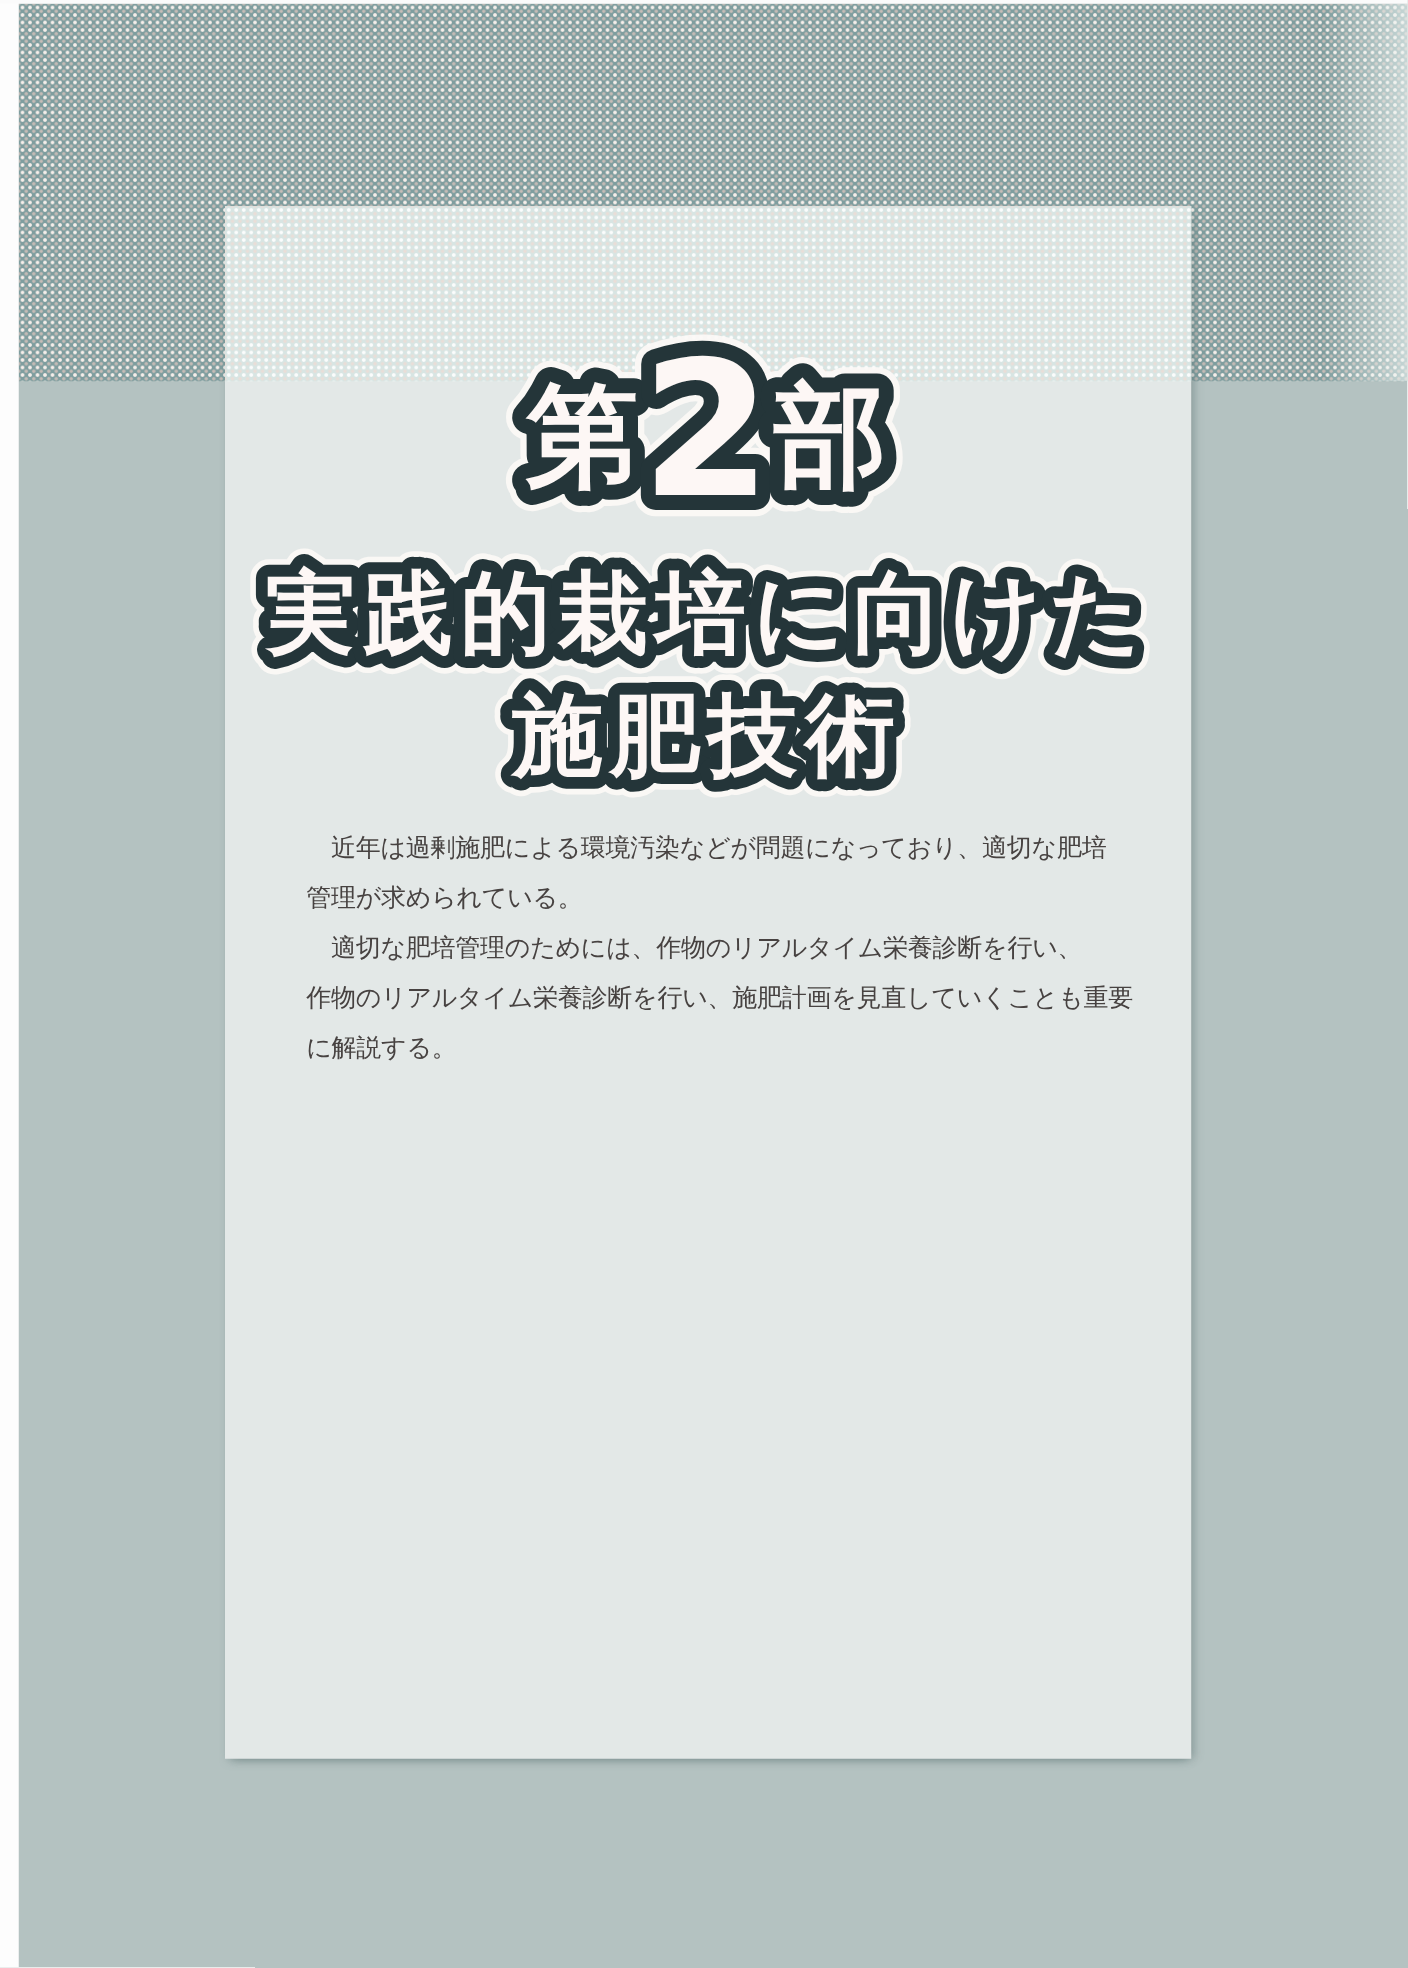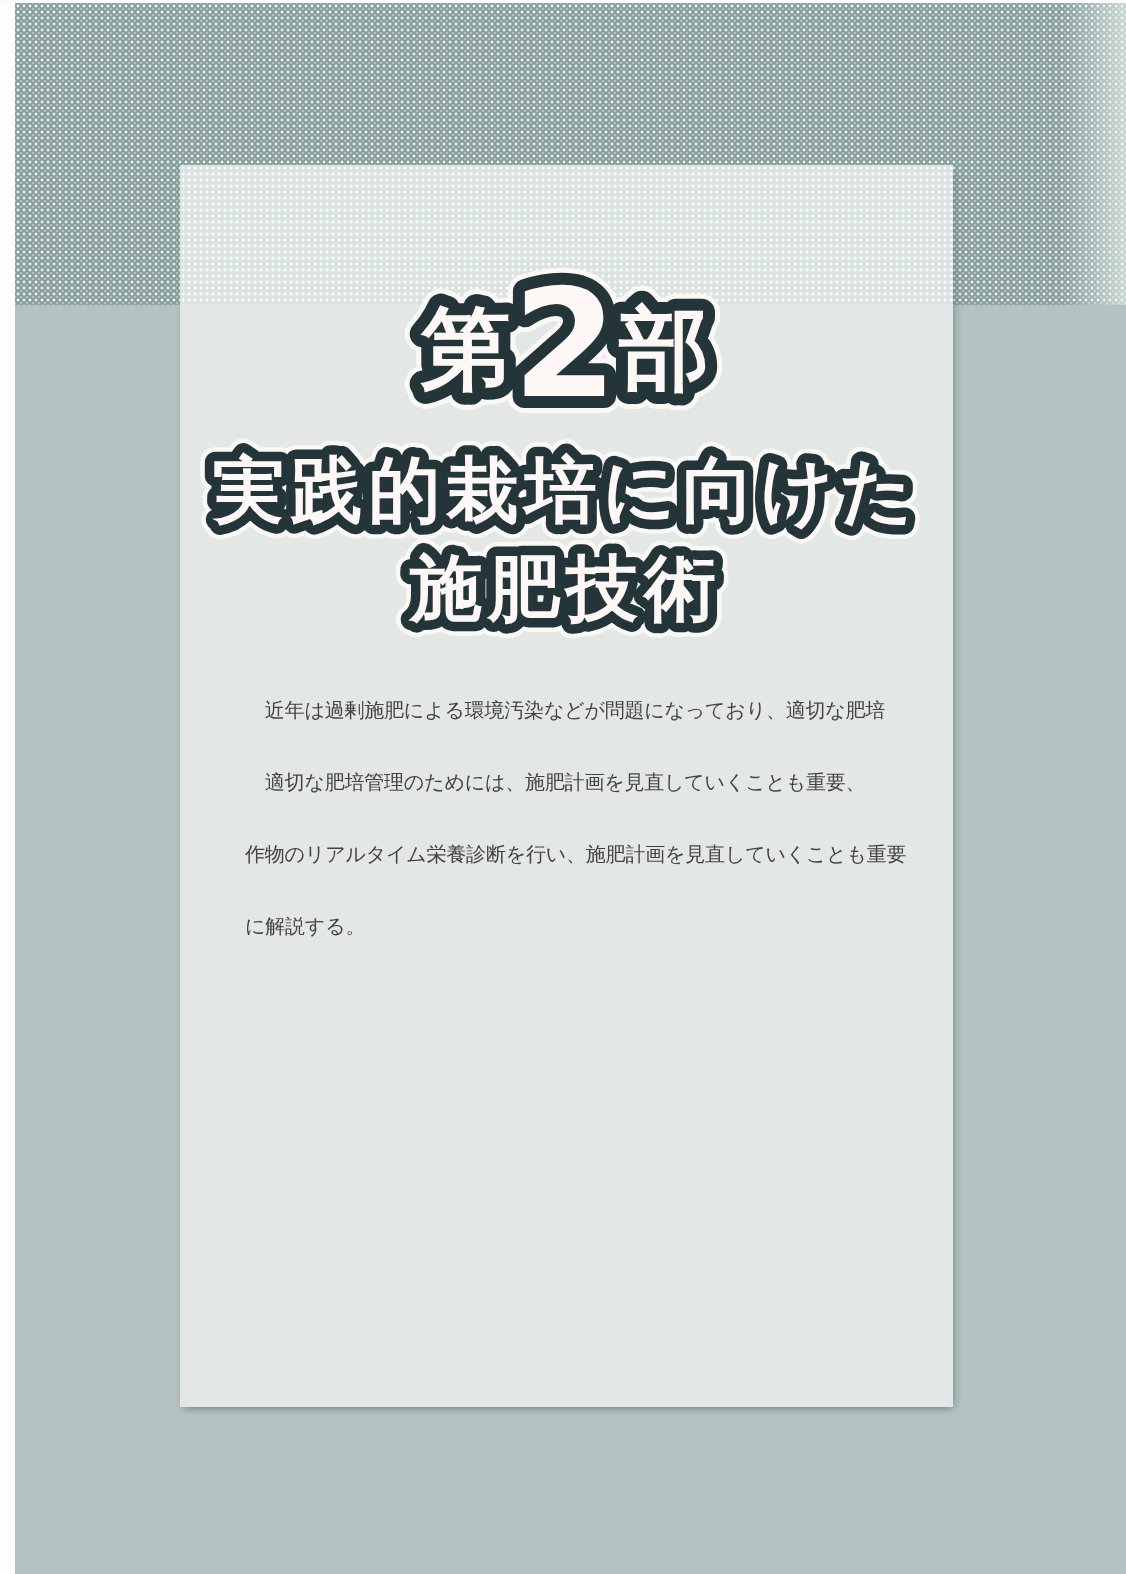--- a/index.html
+++ b/index.html
@@ -96,21 +96,20 @@
     left: 65px; top: 493px;
     width: 660px;
     color: #474241;
     font-size: 20px;
     letter-spacing: -0.2px;
   }
   .body-line {
     height: 40px;
     line-height: 40px;
     white-space: pre;
-    margin-top: 32px;
   }
 </style>
 </head>
 <body>
 
 <div id="page">
 
   <div class="halftone-band"></div>
   <div class="edge-left"></div>
   <div class="edge-top"></div>
@@ -125,19 +124,20 @@
       <text class="halo subtitle-text" x="386" y="350" text-anchor="middle" stroke-width="28">実践的栽培に向けた</text>
       <text class="halo subtitle-text" x="386" y="448" text-anchor="middle" stroke-width="28">施肥技術</text>
 
       <text class="bubble part-text" x="386" y="215" text-anchor="middle" stroke-width="24"><tspan>第</tspan><tspan class="big-digit" dy="16">2</tspan><tspan dy="-16">部</tspan></text>
       <text class="bubble subtitle-text" x="386" y="350" text-anchor="middle" stroke-width="19">実践的栽培に向けた</text>
       <text class="bubble subtitle-text" x="386" y="448" text-anchor="middle" stroke-width="19">施肥技術</text>
     </svg>
 
     <div class="body-text">
       <div class="body-line">　近年は過剰施肥による環境汚染などが問題になっており、適切な肥培</div>
-      <div class="body-line">　適切な肥培管理のためには、施肥計画を見直していくことも重要、</div>
+      <div class="body-line">管理が求められている。</div>
+      <div class="body-line">　適切な肥培管理のためには、作物のリアルタイム栄養診断を行い、</div>
       <div class="body-line">作物のリアルタイム栄養診断を行い、施肥計画を見直していくことも重要</div>
       <div class="body-line">に解説する。</div>
     </div>
 
   </div>
 </div>
 
 </body></html>

